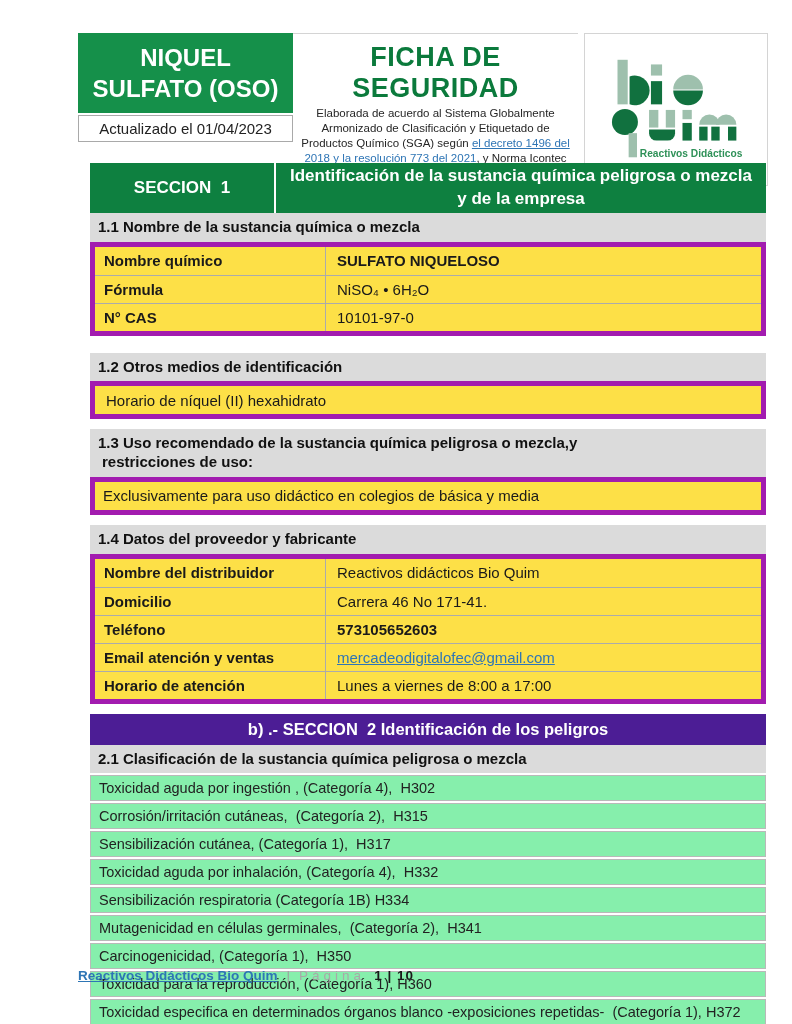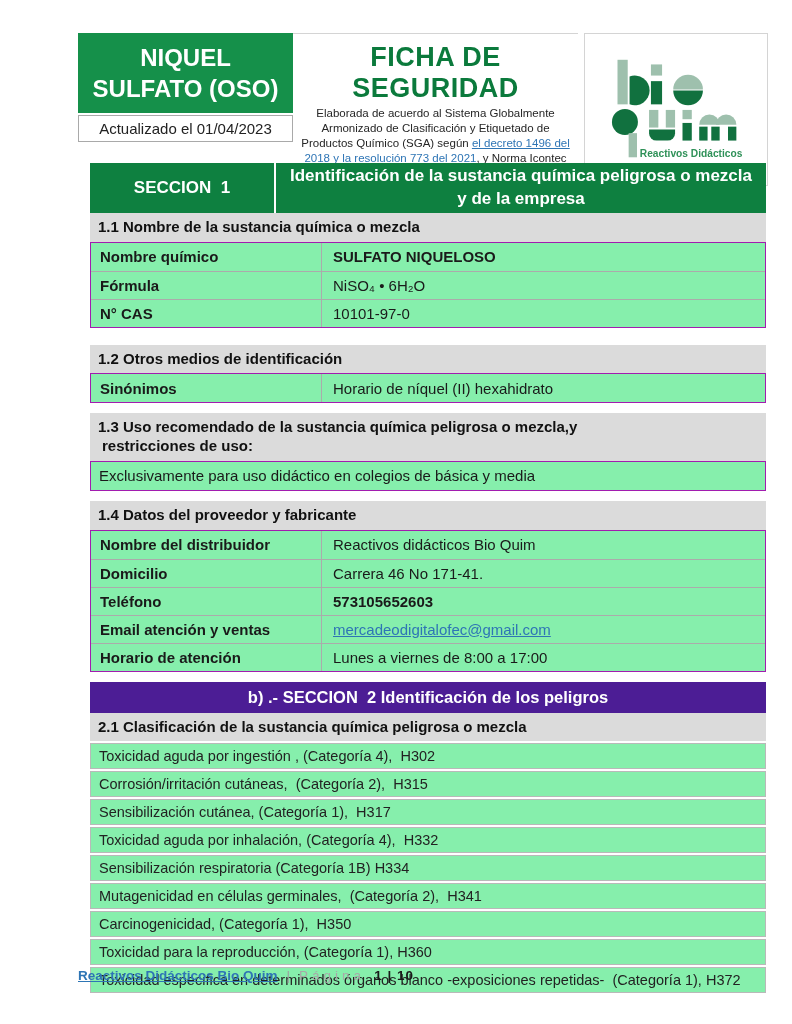--- a/index.html
+++ b/index.html
@@ -56,21 +56,21 @@
     flex: 1; color: #fff; font-weight: bold; font-size: 17px; line-height: 1.35;
     display: flex; align-items: center; justify-content: center;
     text-align: center; padding: 2px 10px;
   }
   .gray-band {
     background: #DBDBDB; font-weight: bold; font-size: 15px;
     padding: 5px 8px; line-height: 1.25; color: #111;
   }
   .gray-band .line2 { padding-left: 4px; }
 
-  .tbl { border: 1px solid #a21caf; background: #86efac; }
+  .tbl { border: 5px solid #a21caf; background: #fde047; }
   .trow { display: flex; border-top: 1px solid #ABABAB; min-height: 28px; }
   .trow:first-child { border-top: none; }
   .tcell-l {
     width: 231px; flex: 0 0 231px; border-right: 1px solid #ABABAB;
     padding: 4px 4px 4px 9px; font-weight: bold; font-size: 15px;
     display: flex; align-items: center;
   }
   .tcell-r { flex: 1; padding: 4px 6px 4px 11px; font-size: 15px; display: flex; align-items: center; }
   .tcell-full { flex: 1; padding: 4px 8px; font-size: 15px; display: flex; align-items: center; }
   .bold { font-weight: bold; }
@@ -164,21 +164,20 @@
       </div>
       <div class="trow">
         <div class="tcell-l">N° CAS</div>
         <div class="tcell-r">10101-97-0</div>
       </div>
     </div>
 
     <div class="gray-band mt17">1.2 Otros medios de identificación</div>
     <div class="tbl">
       <div class="trow">
-        <div class="tcell-l">Sinónimos</div>
         <div class="tcell-r">Horario de níquel (II) hexahidrato</div>
       </div>
     </div>
 
     <div class="gray-band mt10">
       <div>1.3 Uso recomendado de la sustancia química peligrosa o mezcla,y</div>
       <div class="line2">restricciones de uso:</div>
     </div>
     <div class="tbl">
       <div class="trow">

